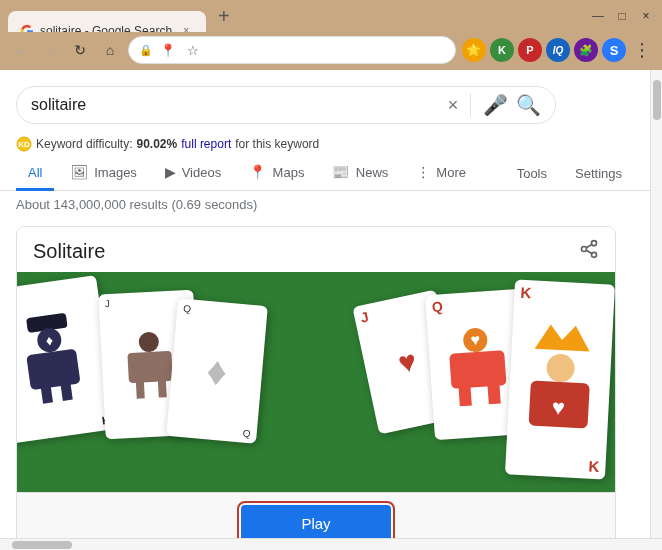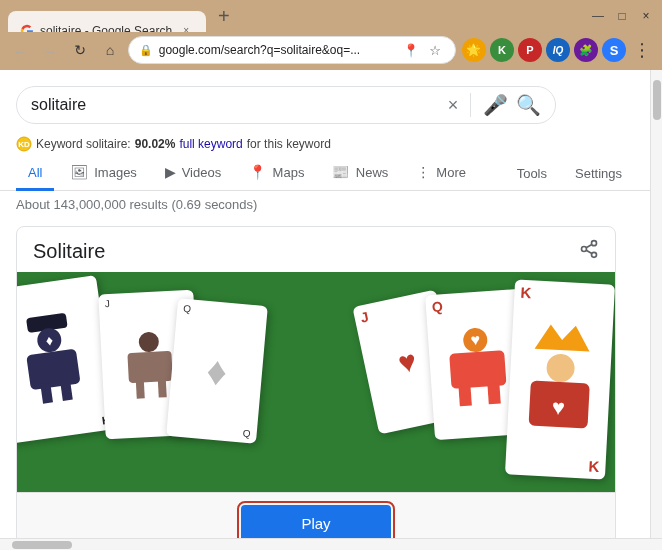--- a/index.html
+++ b/index.html
@@ -392,21 +392,20 @@
   </div>
 </div>
 
 <div class="address-bar">
   <div class="nav-btn disabled">←</div>
   <div class="nav-btn disabled">→</div>
   <div class="nav-btn">↻</div>
   <div class="nav-btn">⌂</div>
   <div class="url-bar">
     <span class="url-lock">🔒</span>
-    <span class="url-text">google.com/search?q=solitaire&amp;oq=...</span>
     <div class="url-icons">
       <span class="url-icon">📍</span>
       <span class="url-icon">☆</span>
     </div>
   </div>
 
   <div class="toolbar-icons">
     <div class="ext-icon" style="background:#f0a000;">🌟</div>
     <div class="ext-icon" style="background:#388e3c;font-size:11px;">K</div>
     <div class="ext-icon" style="background:#c62828;font-size:11px;">P</div>
@@ -428,23 +427,23 @@
         <span class="search-mic">🎤</span>
         <span class="search-icon-btn">🔍</span>
       </div>
     </div>
 
     <div class="keyword-bar">
       <svg width="16" height="16" viewBox="0 0 16 16">
         <circle cx="8" cy="8" r="7" fill="#f5c518" stroke="#e6a800" stroke-width="1"></circle>
         <text x="8" y="11" text-anchor="middle" font-size="8" fill="white" font-weight="bold">KD</text>
       </svg>
-      <span>Keyword solitaire:</span>
+      <span>Keyword difficulty:</span>
       <strong style="color:#333;">90.02%</strong>
-      <a href="#" class="kd-link">full keyword</a>
+      <a href="#" class="kd-link">full report</a>
       <span>for this keyword</span>
     </div>
 
     <div class="search-tabs">
       <div class="search-tab active">
         <span>All</span>
       </div>
       <div class="search-tab">
         <span class="tab-icon">🖼</span>
         <span>Images</span>

